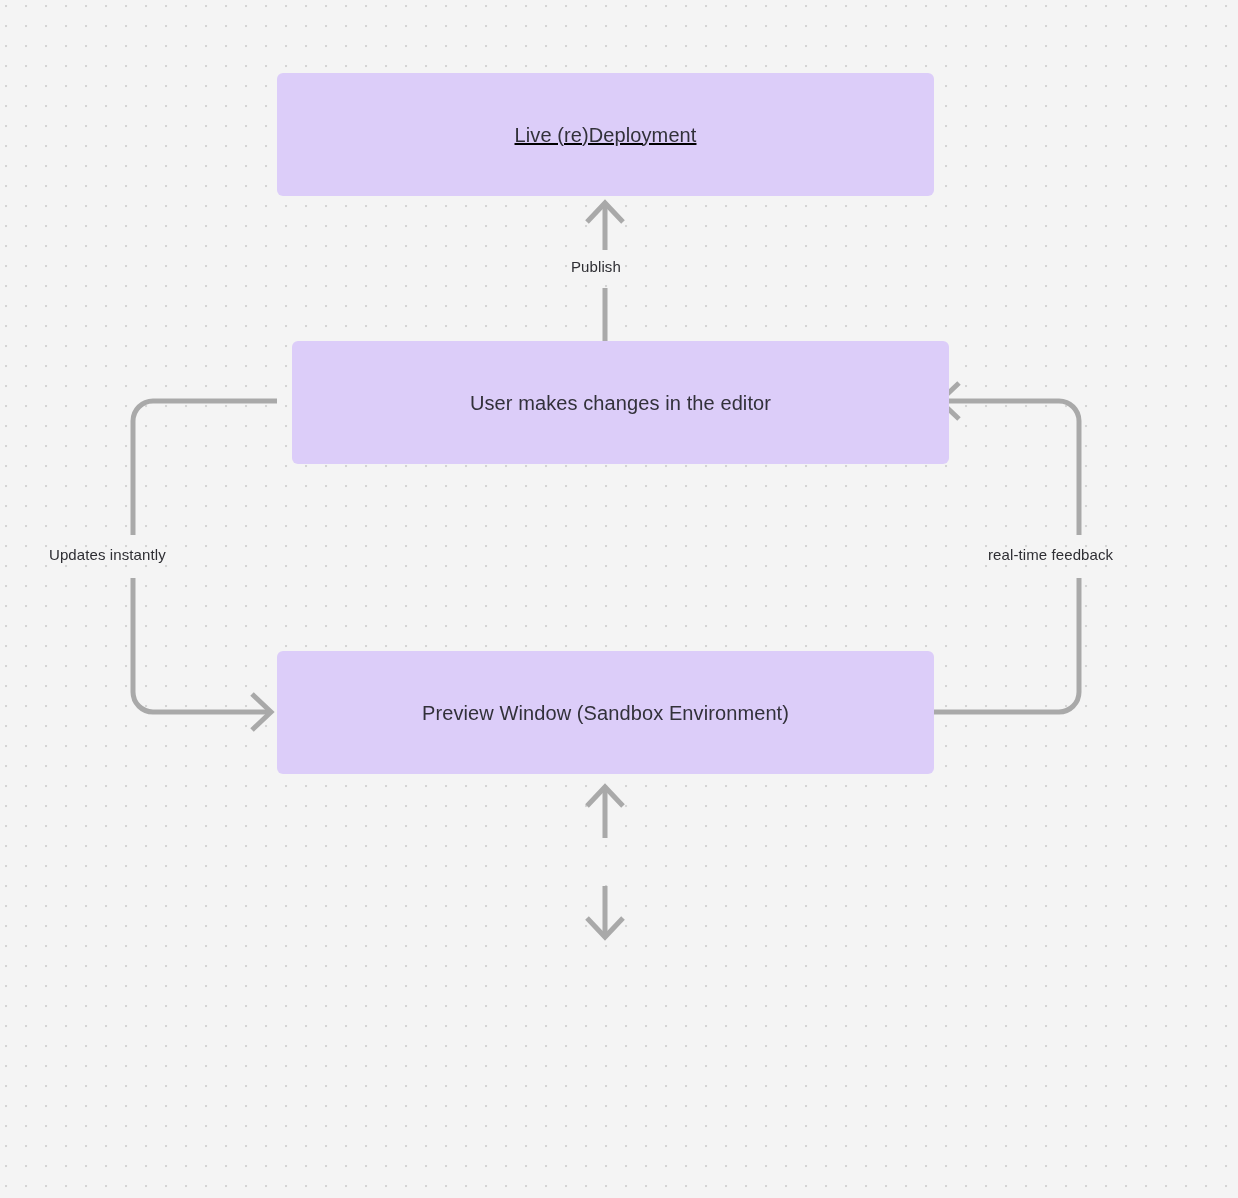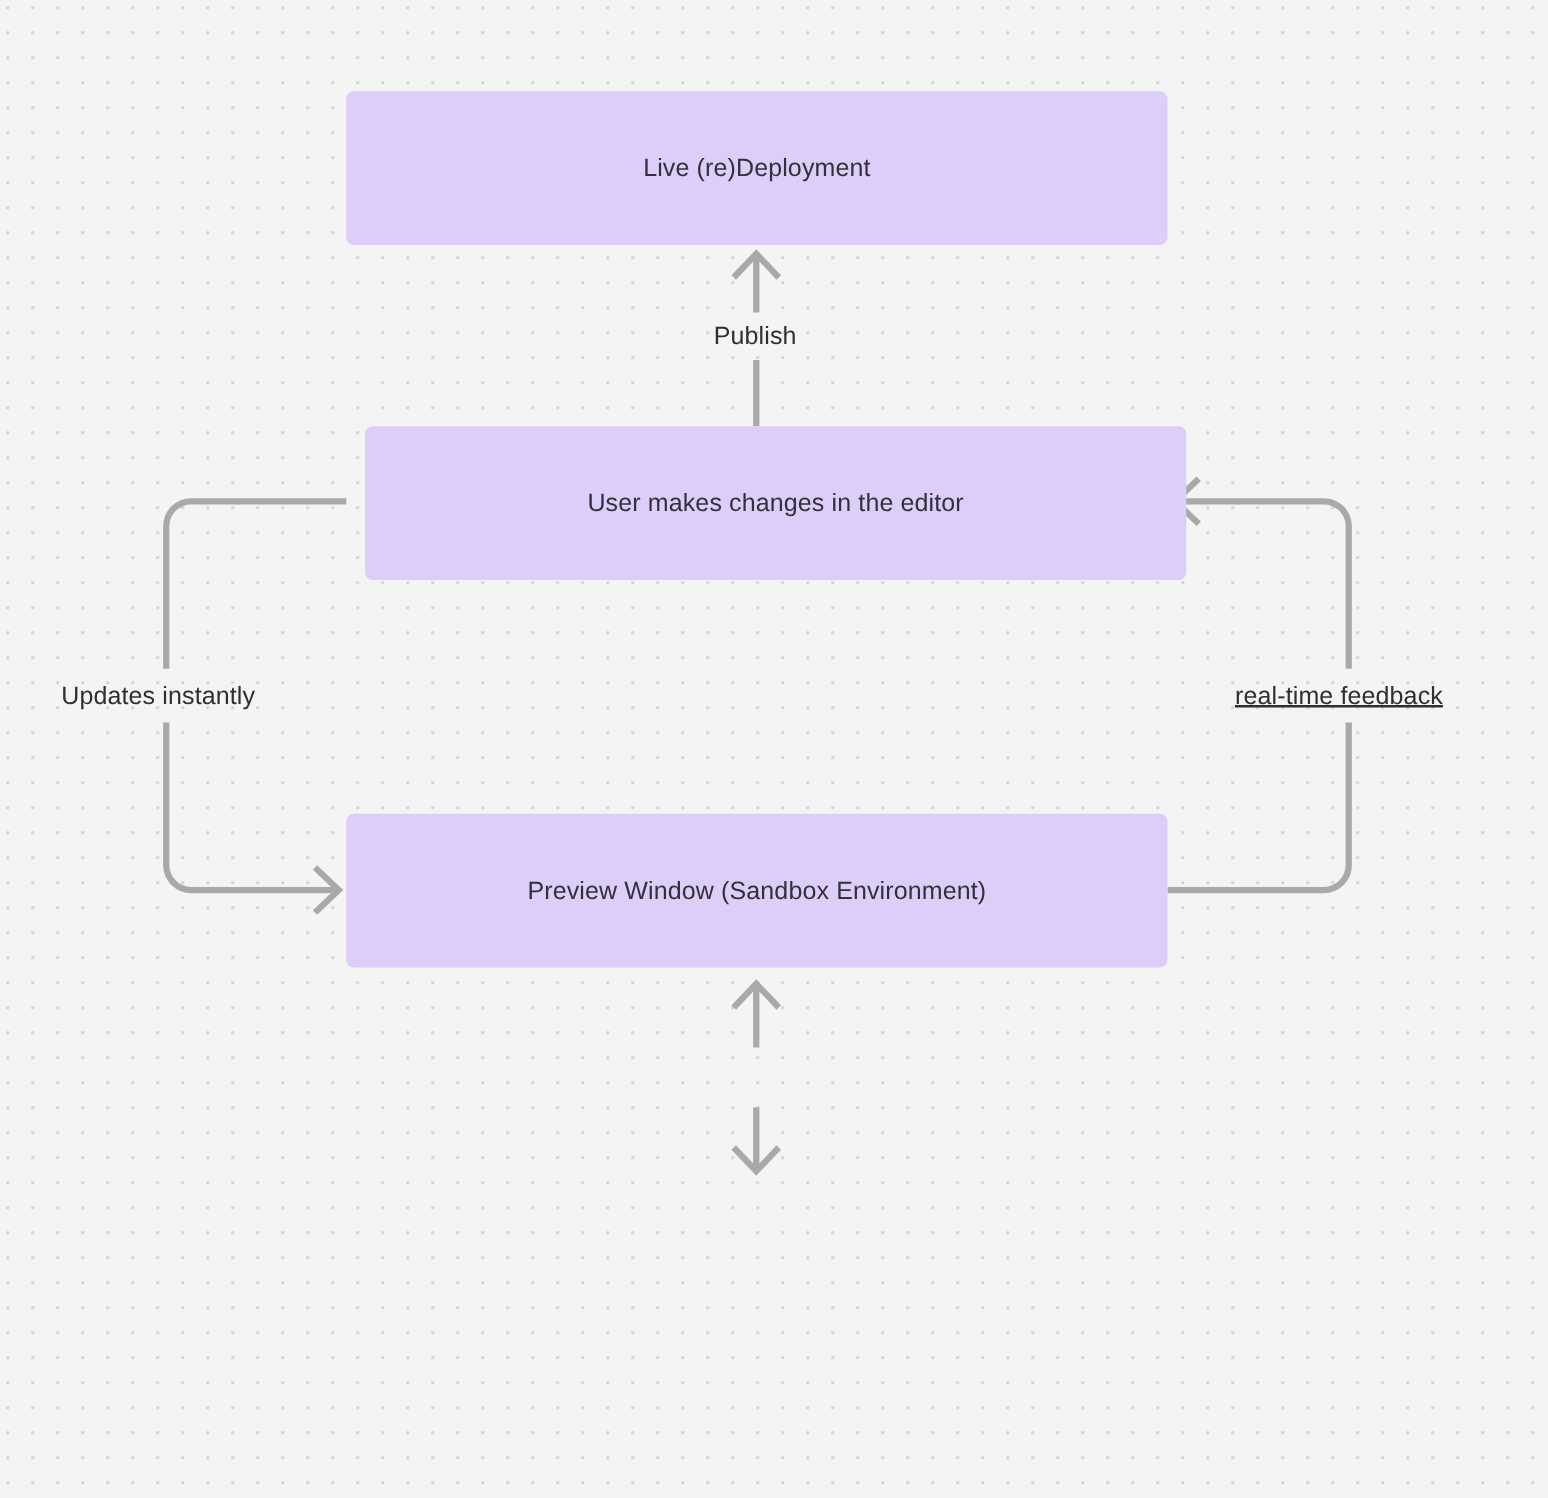--- a/index.html
+++ b/index.html
@@ -33,21 +33,21 @@
     justify-content: center;
     box-sizing: border-box;
   }
   .node-label {
     font-size: 20px;
     color: #32313a;
     letter-spacing: 0.1px;
     text-align: center;
     line-height: 1.3;
   }
-  #node-live      { top: 73px; }
+  #node-live      { top: 73px; text-decoration: underline; }
   #node-user      { top: 341px; margin-left: 15px; }
   #node-preview   { top: 651px; }
   #node-devserver { top: 960px; }
 
   .edge-svg {
     position: absolute;
     left: 0;
     top: 0;
     width: 1238px;
     height: 1198px;
@@ -64,29 +64,29 @@
   .edge-head {
     fill: none;
     stroke: #a9a9a9;
     stroke-width: 5;
     stroke-linecap: butt;
     stroke-linejoin: miter;
   }
 
   .edge-label {
     position: absolute;
-    font-size: 20px;
+    font-size: 15px;
     color: #2e2e33;
     white-space: nowrap;
     background: transparent;
     letter-spacing: 0.1px;
   }
   #label-publish  { left: 571px; top: 258px; }
   #label-updates  { left: 49px;  top: 546px; }
-  #label-feedback { left: 988px; top: 546px; text-decoration: underline; }
+  #label-feedback { left: 988px; top: 546px; }
   #label-spun     { left: 415px; top: 855px; }
 </style>
 </head>
 <body>
 
 <div id="canvas">
 
   <svg class="edge-svg" viewBox="0 0 1238 1198">
 
     <g>

